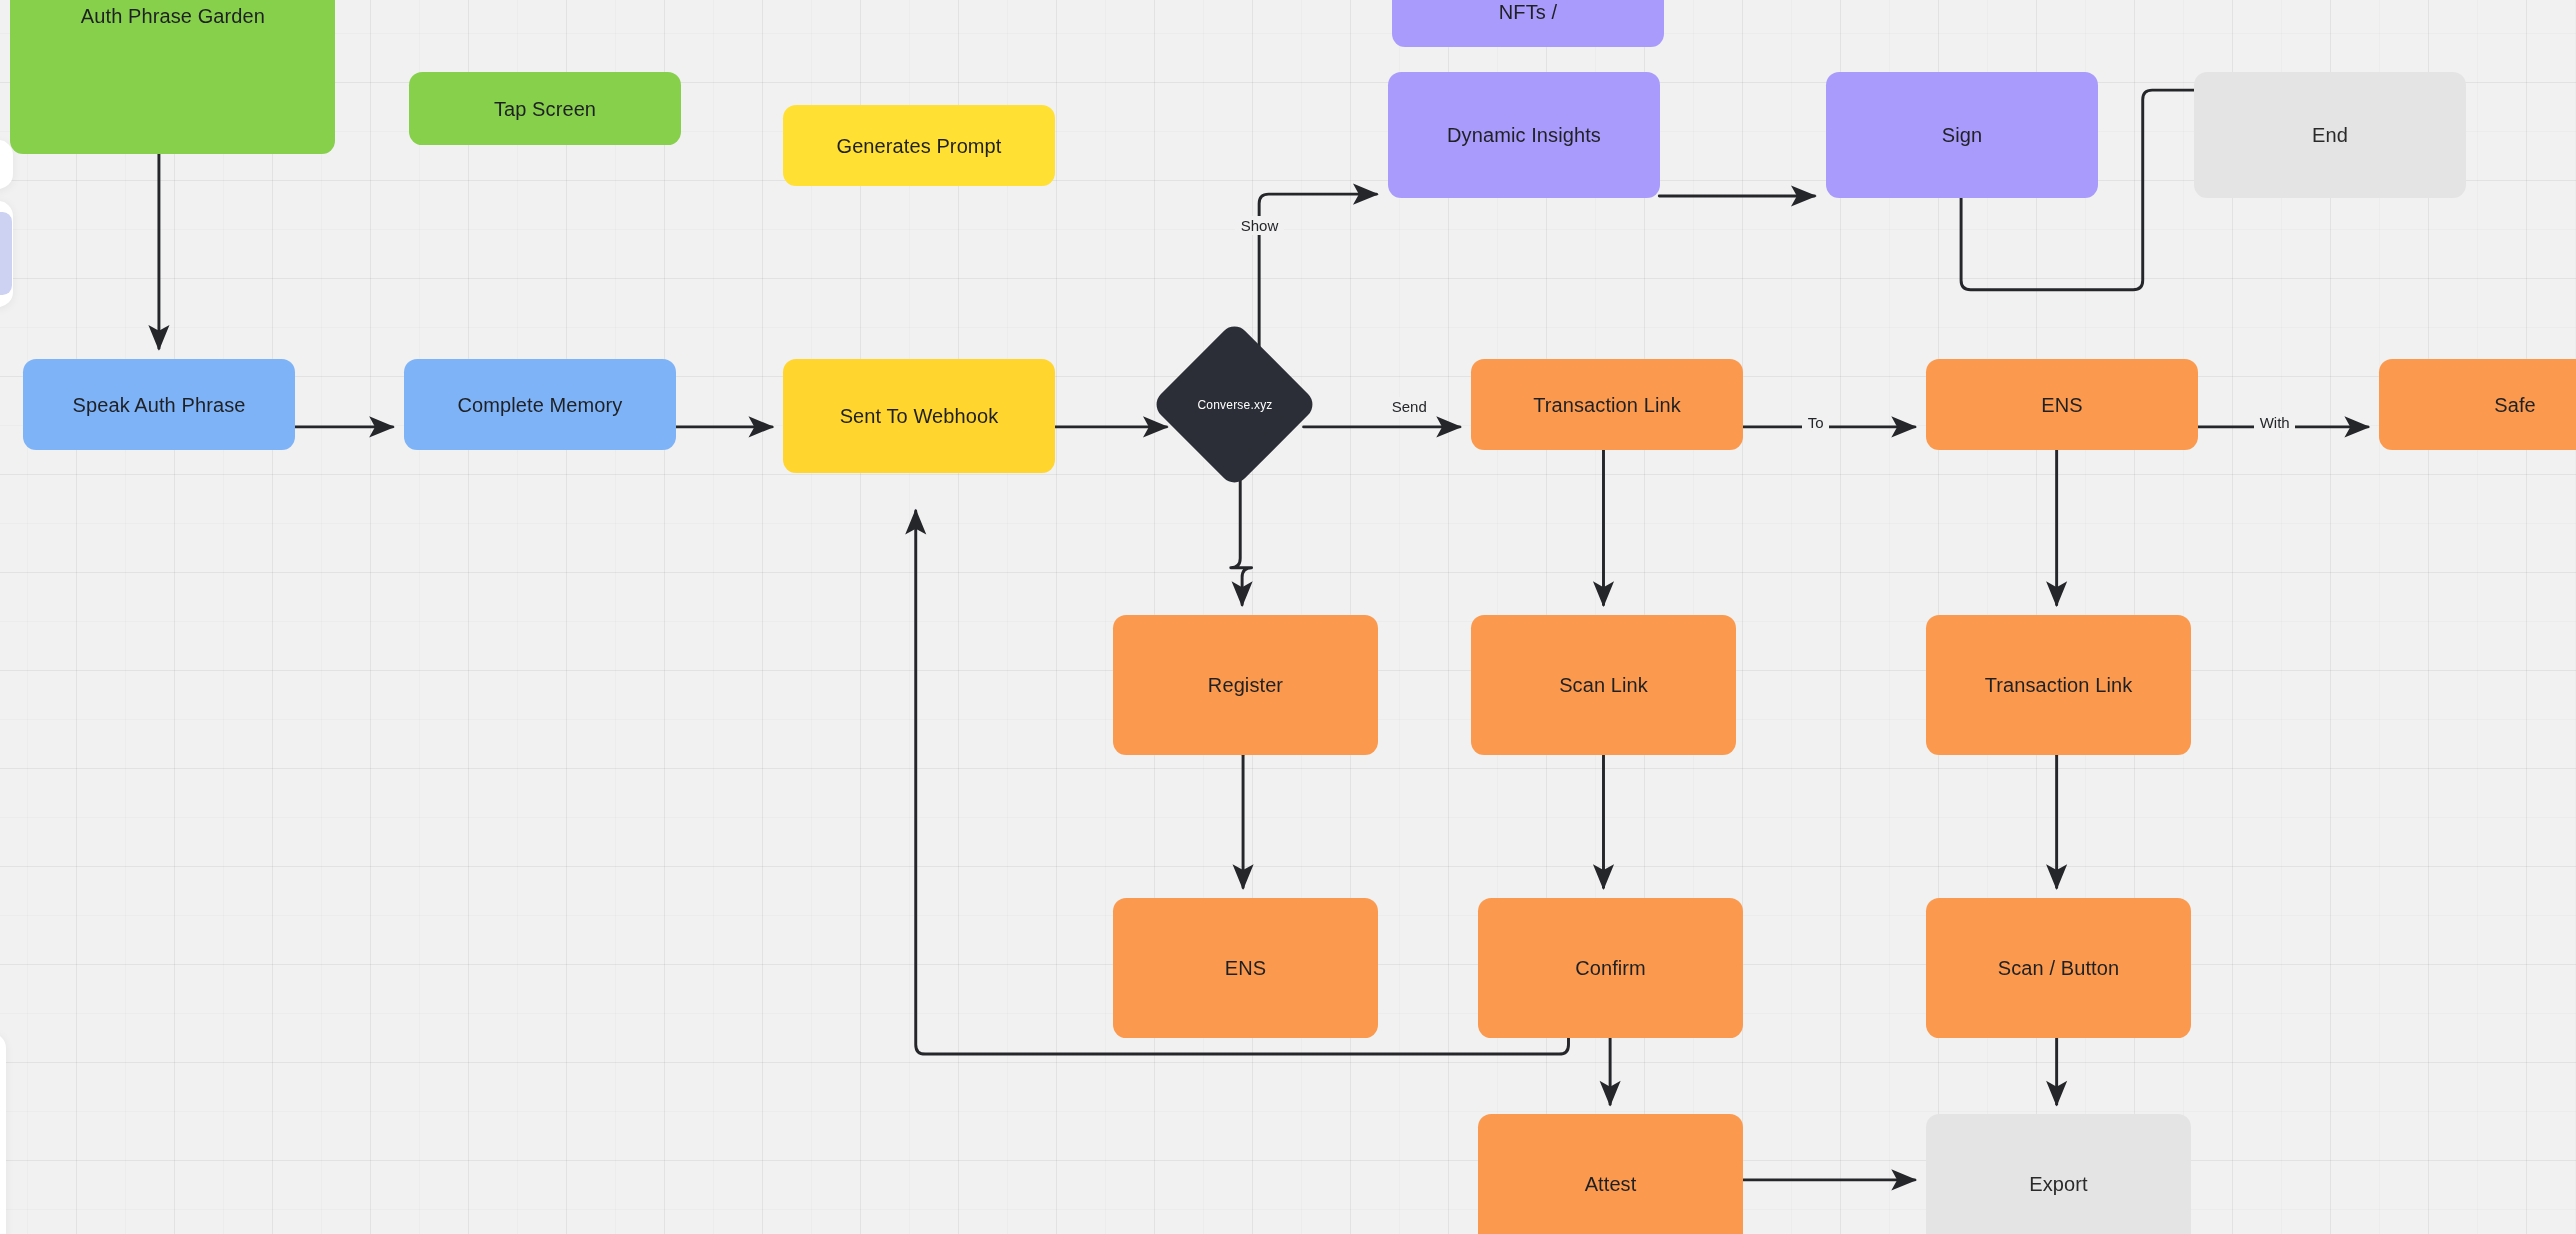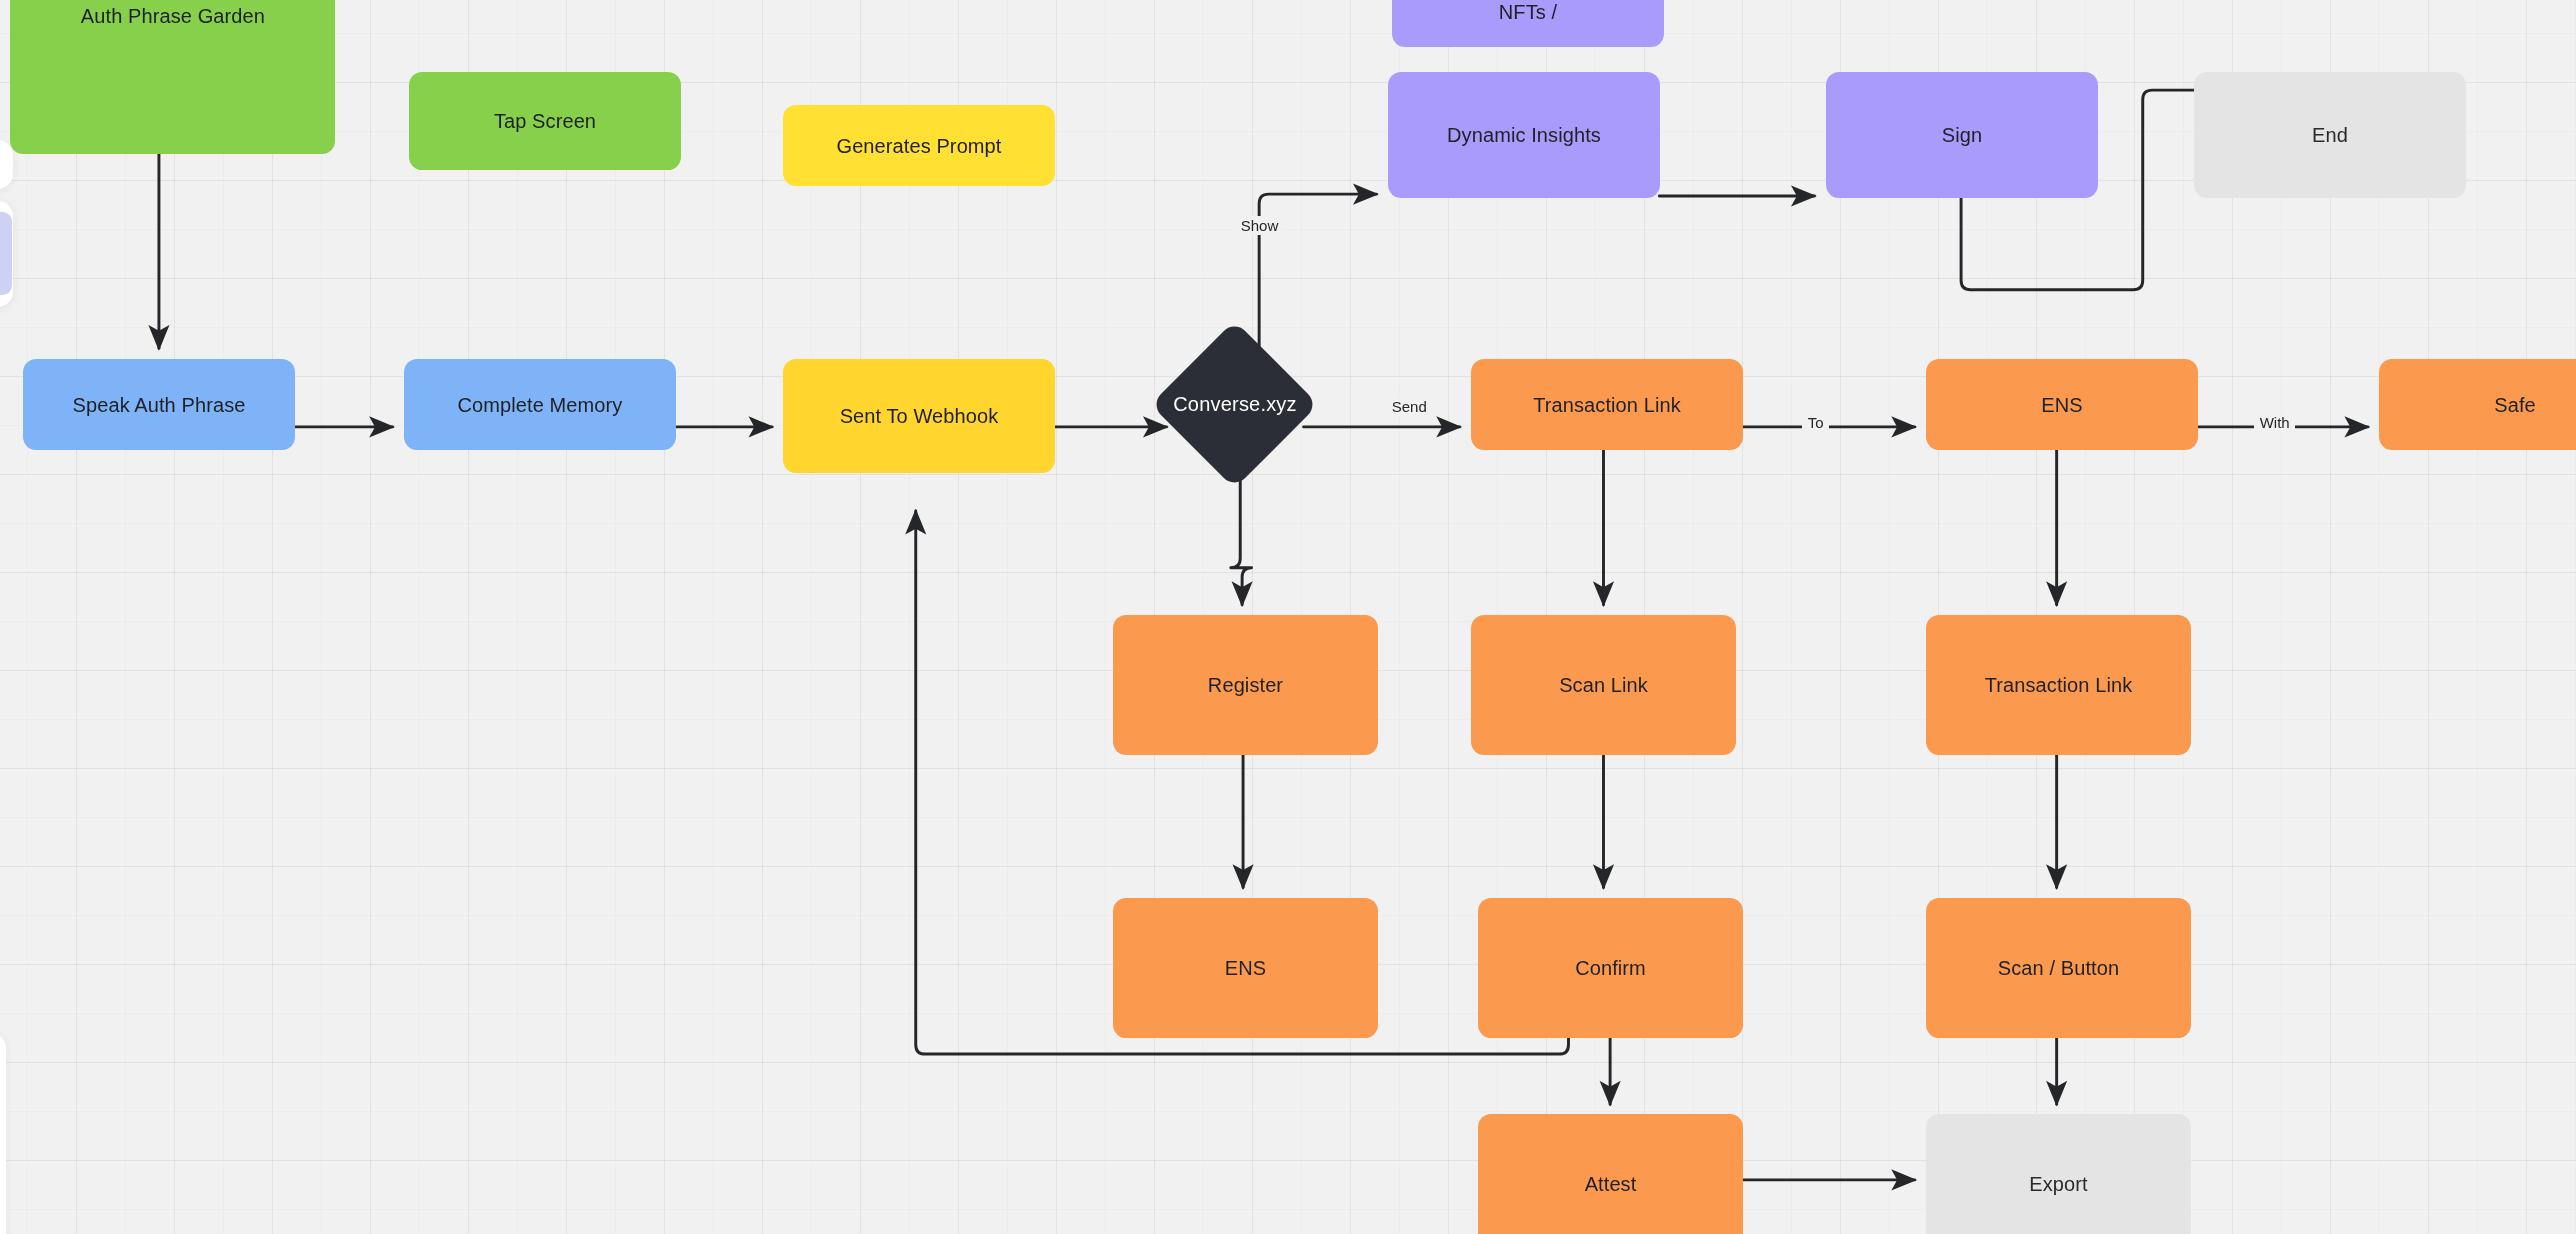--- a/index.html
+++ b/index.html
@@ -80,21 +80,21 @@
     border-radius: 15px;
     transform: rotate(45deg);
   }
   .diamond .dtext {
     position: absolute;
     inset: 0;
     display: flex;
     align-items: center;
     justify-content: center;
     color: #ffffff;
-    font-size: 20px;
+    font-size: 12px;
     letter-spacing: 0.2px;
   }
 
   .edge-label {
     position: absolute;
     font-size: 15px;
     color: #25262a;
     background: #f1f1f1;
     padding: 0.9px 5.7px;
     white-space: nowrap;
@@ -178,21 +178,21 @@
 
   <div class="edge-label" style="left:1235px; top:216px;">Show</div>
   <div class="edge-label" style="left:1386px; top:397px;">Send</div>
   <div class="edge-label" style="left:1802px; top:413px;">To</div>
   <div class="edge-label" style="left:2254px; top:413px;">With</div>
 
   <div class="node n-green" style="left:10.4px; top:-79px; width:325px; height:233px; padding-top:83px;">
     <span class="node-label">Auth Phrase Garden</span>
   </div>
 
-  <div class="node n-green center-label" style="left:409px; top:72px; width:272px; height:98px;">
+  <div class="node n-green center-label" style="left:409px; top:72px; width:272px; height:73px;">
     <span class="node-label">Tap Screen</span>
   </div>
 
   <div class="node n-yellow center-label" style="left:783px; top:72px; width:272px; height:81px;margin-top:33px;">
     <span class="node-label">Generates Prompt</span>
   </div>
 
   <div class="node n-purple" style="left:1392px; top:-61px; width:272px; height:108px; padding-top:61px;">
     <span class="node-label">NFTs /</span>
   </div>

